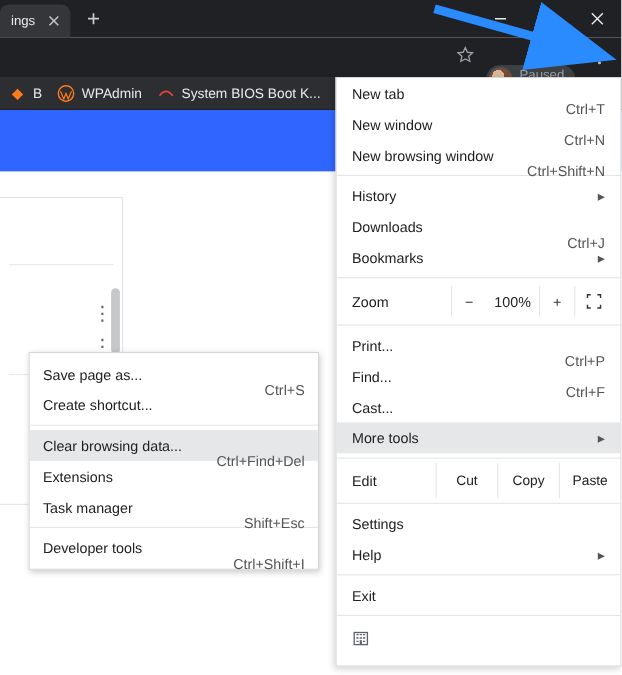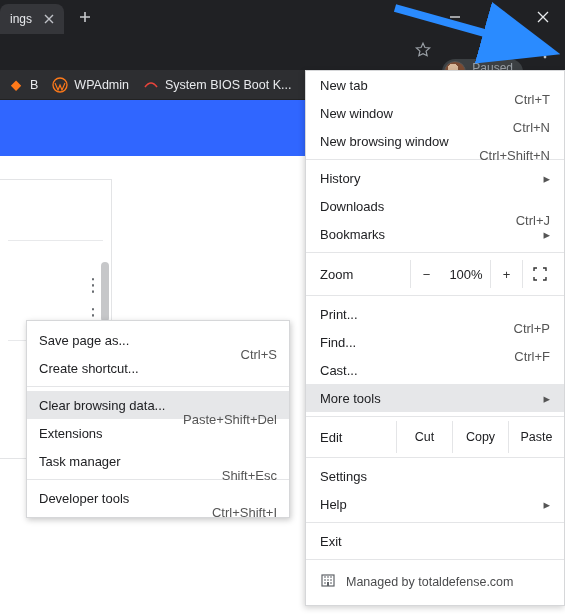--- a/index.html
+++ b/index.html
@@ -234,36 +234,35 @@
     </div>
   <div class="sep"></div>
   <div class="managed">
     <span>
       <svg width="16" height="16" viewBox="0 0 16 16">
           <rect x="2" y="3" width="12" height="11" fill="none" stroke="#5f6368" stroke-width="1.2"></rect>
           <path d="M4 5h2M7 5h2M10 5h2M4 8h2M7 8h2M10 8h2M4 11h2M10 11h2" stroke="#5f6368" stroke-width="1.2"></path>
           <rect x="7" y="10" width="2" height="4" fill="#5f6368"></rect>
         </svg>
     </span>
-    <span>Managed by totaldefense.com</span>
   </div>
 </div>
 
 <div class="submenu">
   <div class="mi">
       <span class="lab">Save page as...</span>
       <span class="sc">Ctrl+S</span>
     </div>
   <div class="mi">
       <span class="lab">Create shortcut...</span>
     </div>
   <div class="sep"></div>
   <div class="mi highlight">
       <span class="lab">Clear browsing data...</span>
-      <span class="sc">Paste+Shift+Del</span>
+      <span class="sc">Ctrl+Find+Del</span>
     </div>
   <div class="mi">
       <span class="lab">Extensions</span>
     </div>
   <div class="mi">
       <span class="lab">Task manager</span>
       <span class="sc">Shift+Esc</span>
     </div>
   <div class="sep"></div>
   <div class="mi">

